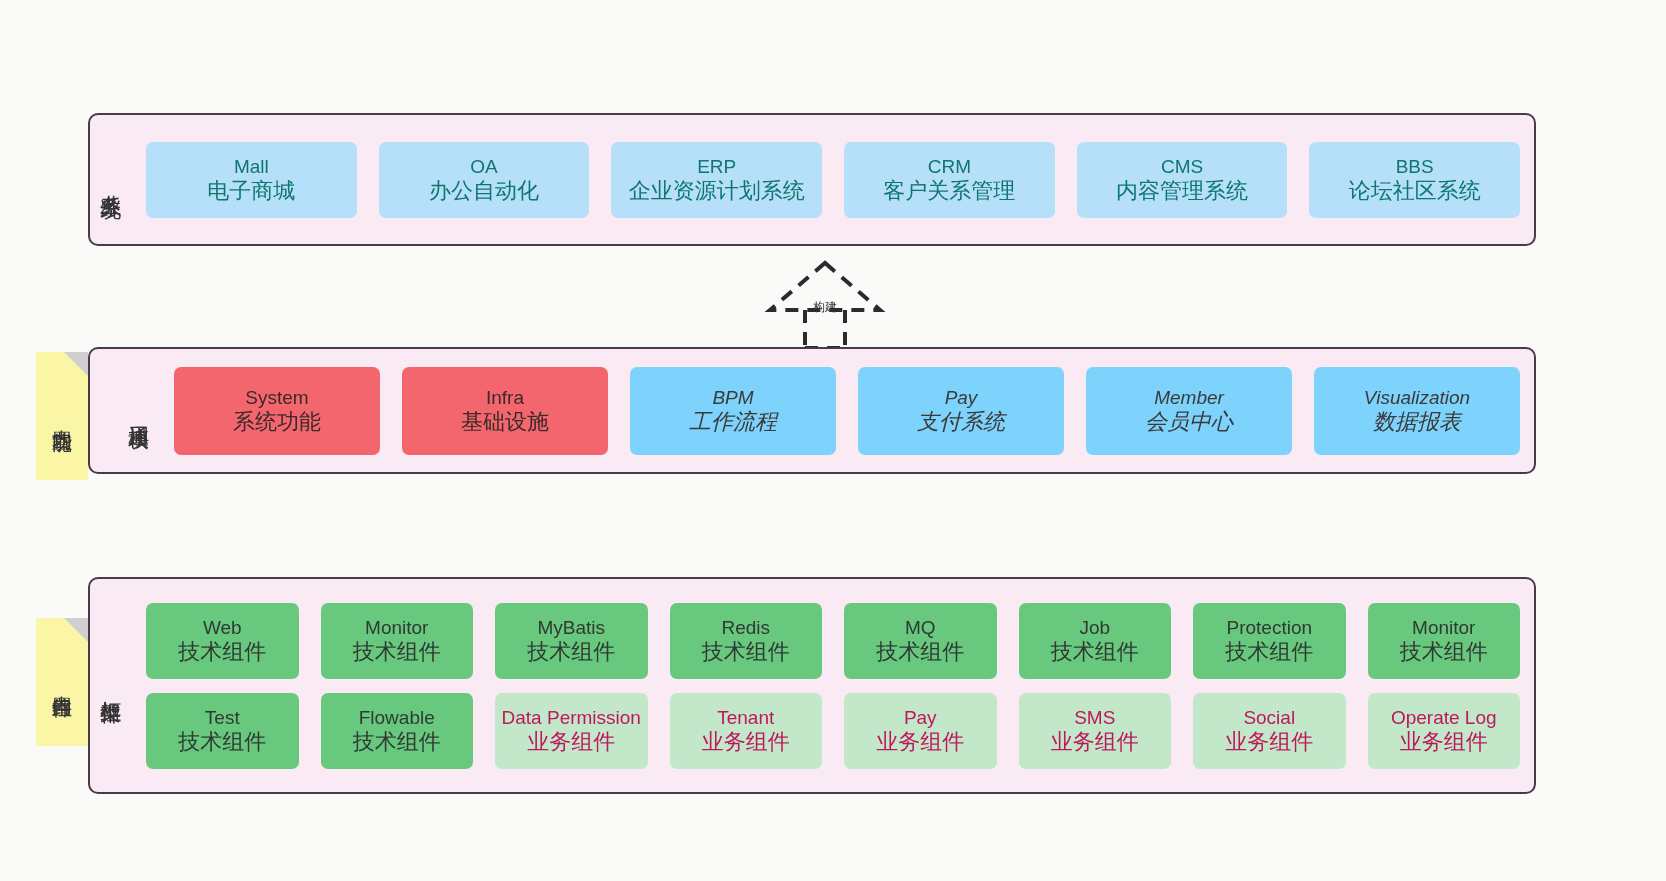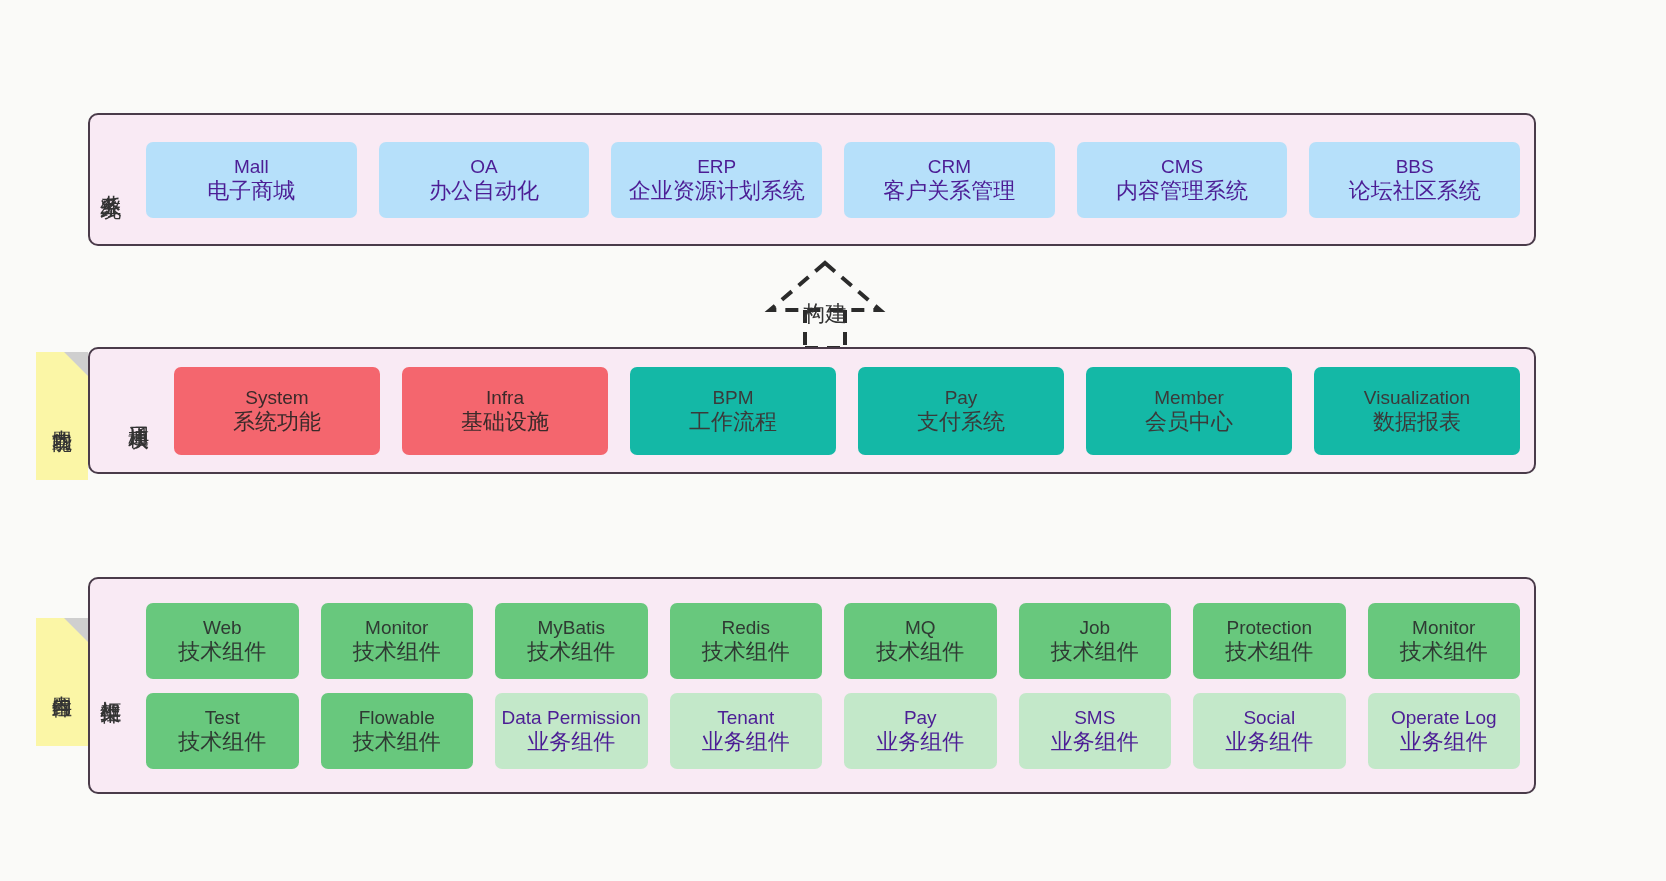--- a/index.html
+++ b/index.html
@@ -76,25 +76,25 @@
     line-height: 1.22;
     padding: 4px 6px;
   }
   .card .t1 { font-size: 19px; }
   .card .t2 { font-size: 22px; }
 
   .h-biz   { height: 76px; }
   .h-mod   { height: 88px; }
   .h-comp  { height: 76px; }
 
-  .c-blue        { background: #b6e0fa; color: #4c1d95; }
+  .c-blue        { background: #b6e0fa; color: #0f766e; }
   .c-red         { background: #f4666e; color: #3a2a2a; }
-  .c-pink        { background: #14b8a6; color: #3a3a3a; }
+  .c-pink        { background: #7dd3fc; color: #3a3a3a; font-style: italic; }
   .c-green       { background: #68c87d; color: #2f3a33; }
-  .c-lightgreen  { background: #c3e8c9; color: #4c1d95; }
+  .c-lightgreen  { background: #c3e8c9; color: #be185d; }
 
   
   .note {
     position: absolute;
     box-sizing: border-box;
     background: #fbf6a6;
     color: #333;
     font-size: 20px;
     line-height: 1.14;
     letter-spacing: 1px;
@@ -122,21 +122,21 @@
     width: 150px;
     height: 95px;
   }
   .arrow svg { display: block; overflow: visible; }
   .arrow-label {
     position: absolute;
     left: 0;
     right: 0;
     top: 44px;
     text-align: center;
-    font-size: 22px;
+    font-size: 12px;
     color: #333;
     background: transparent;
     user-select: none;
   }
 </style>
 </head>
 <body>
 
 <div class="canvas">
 

